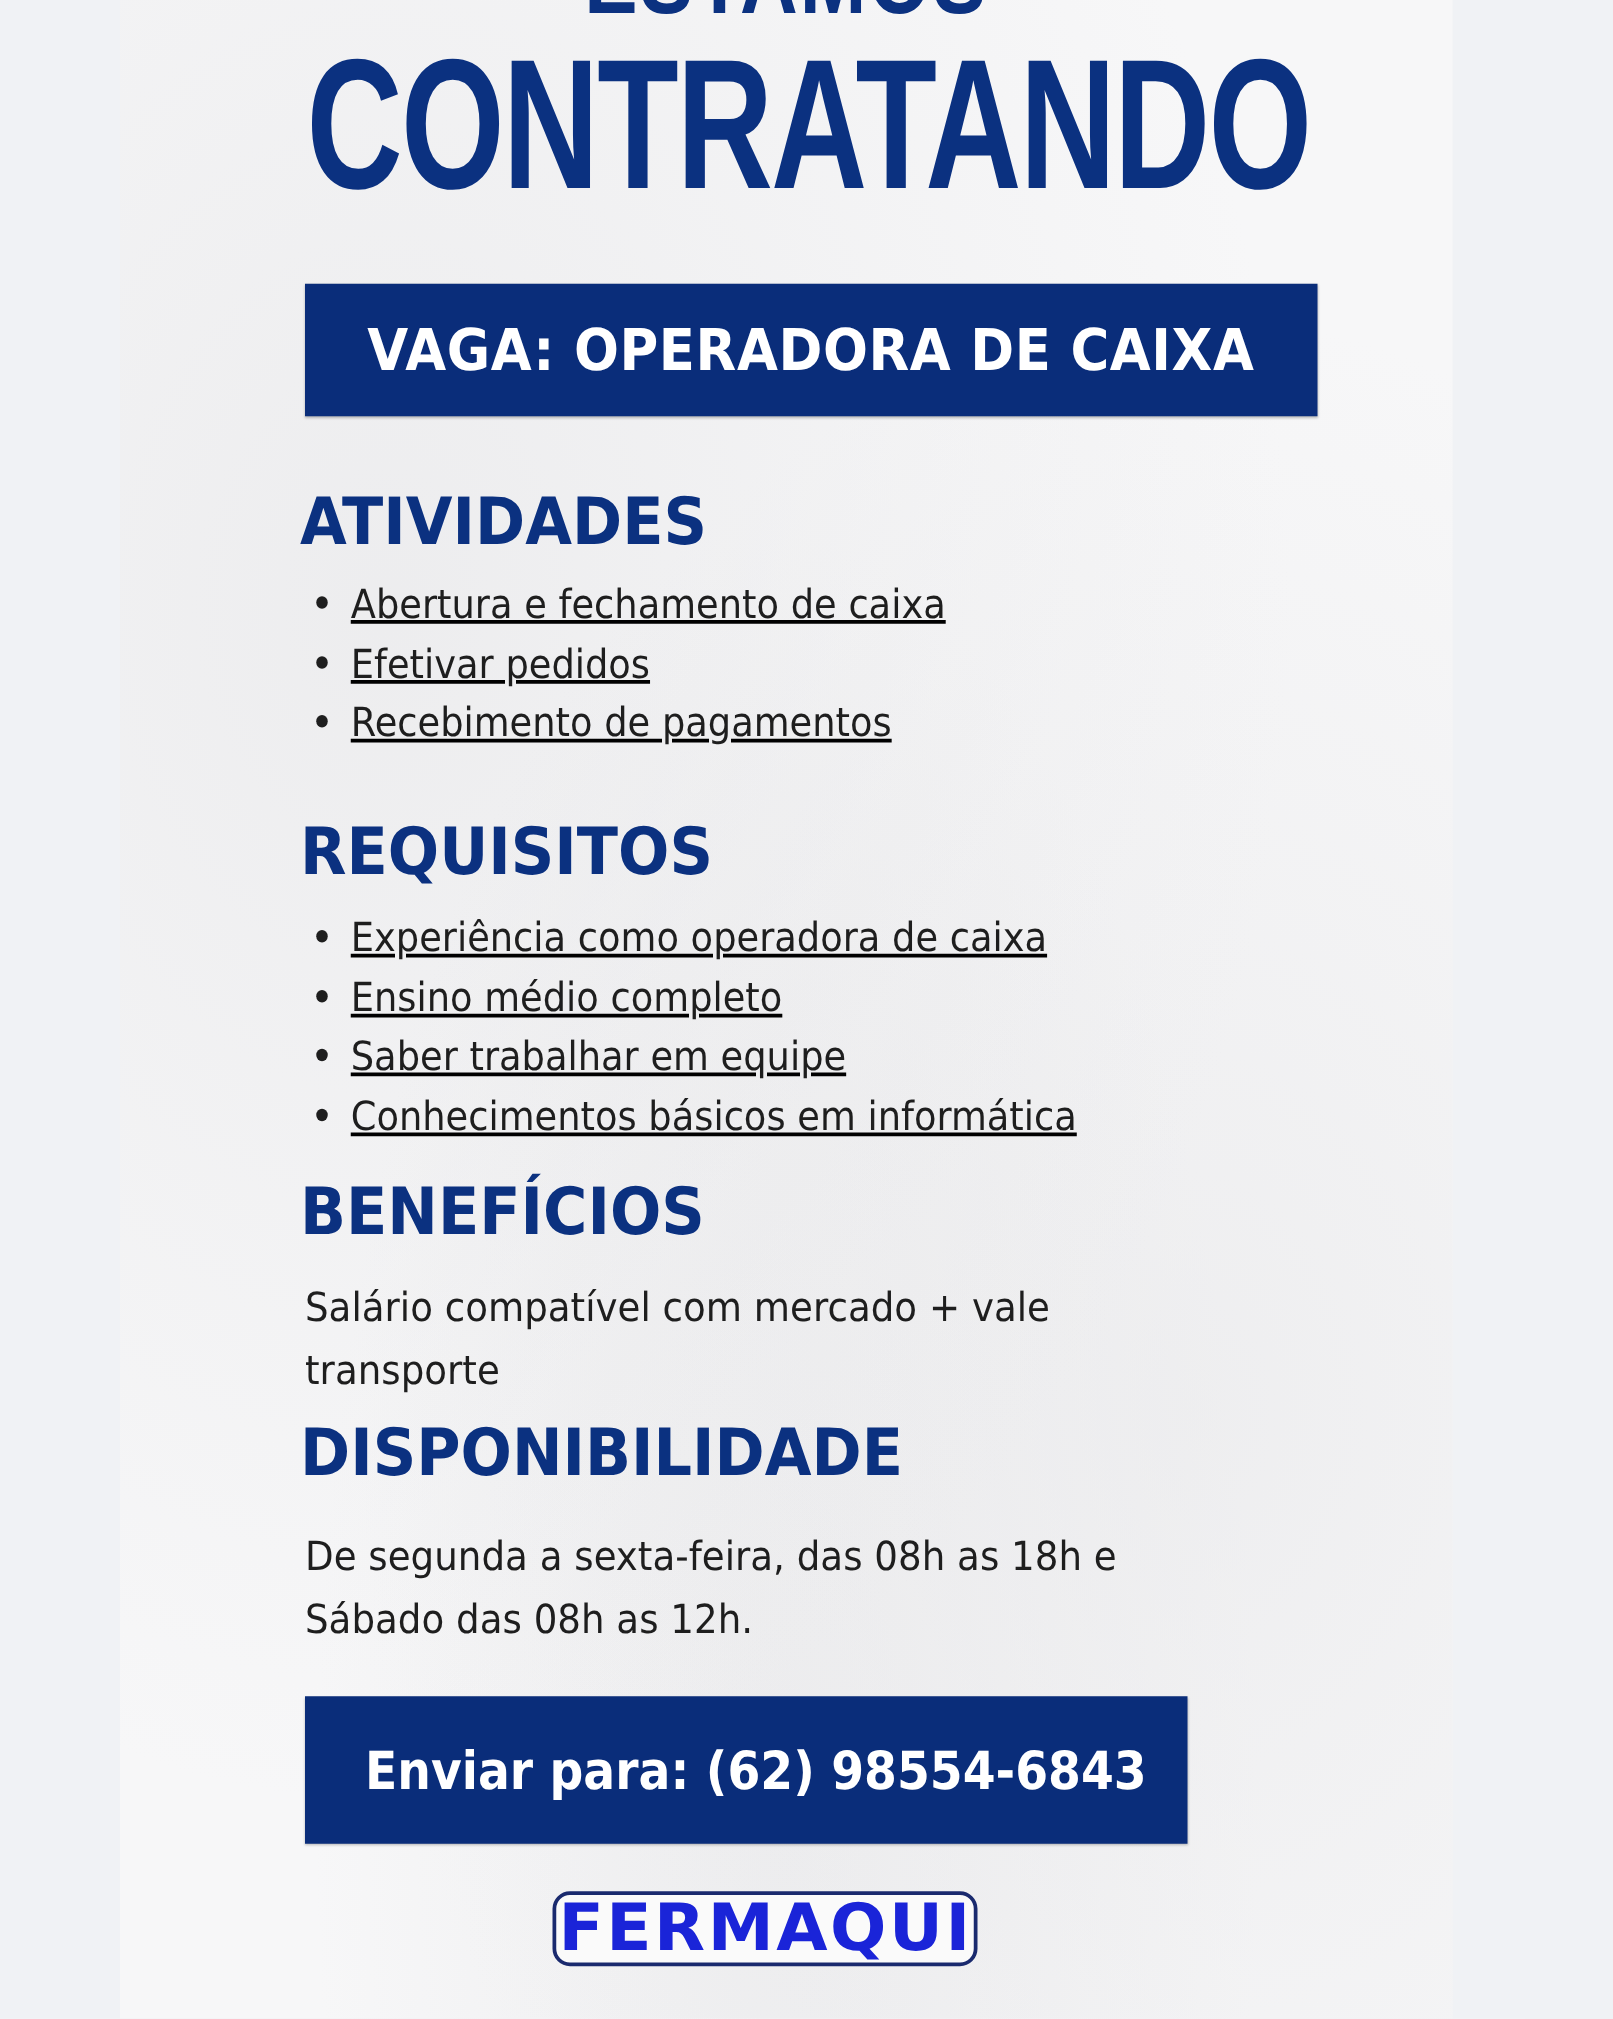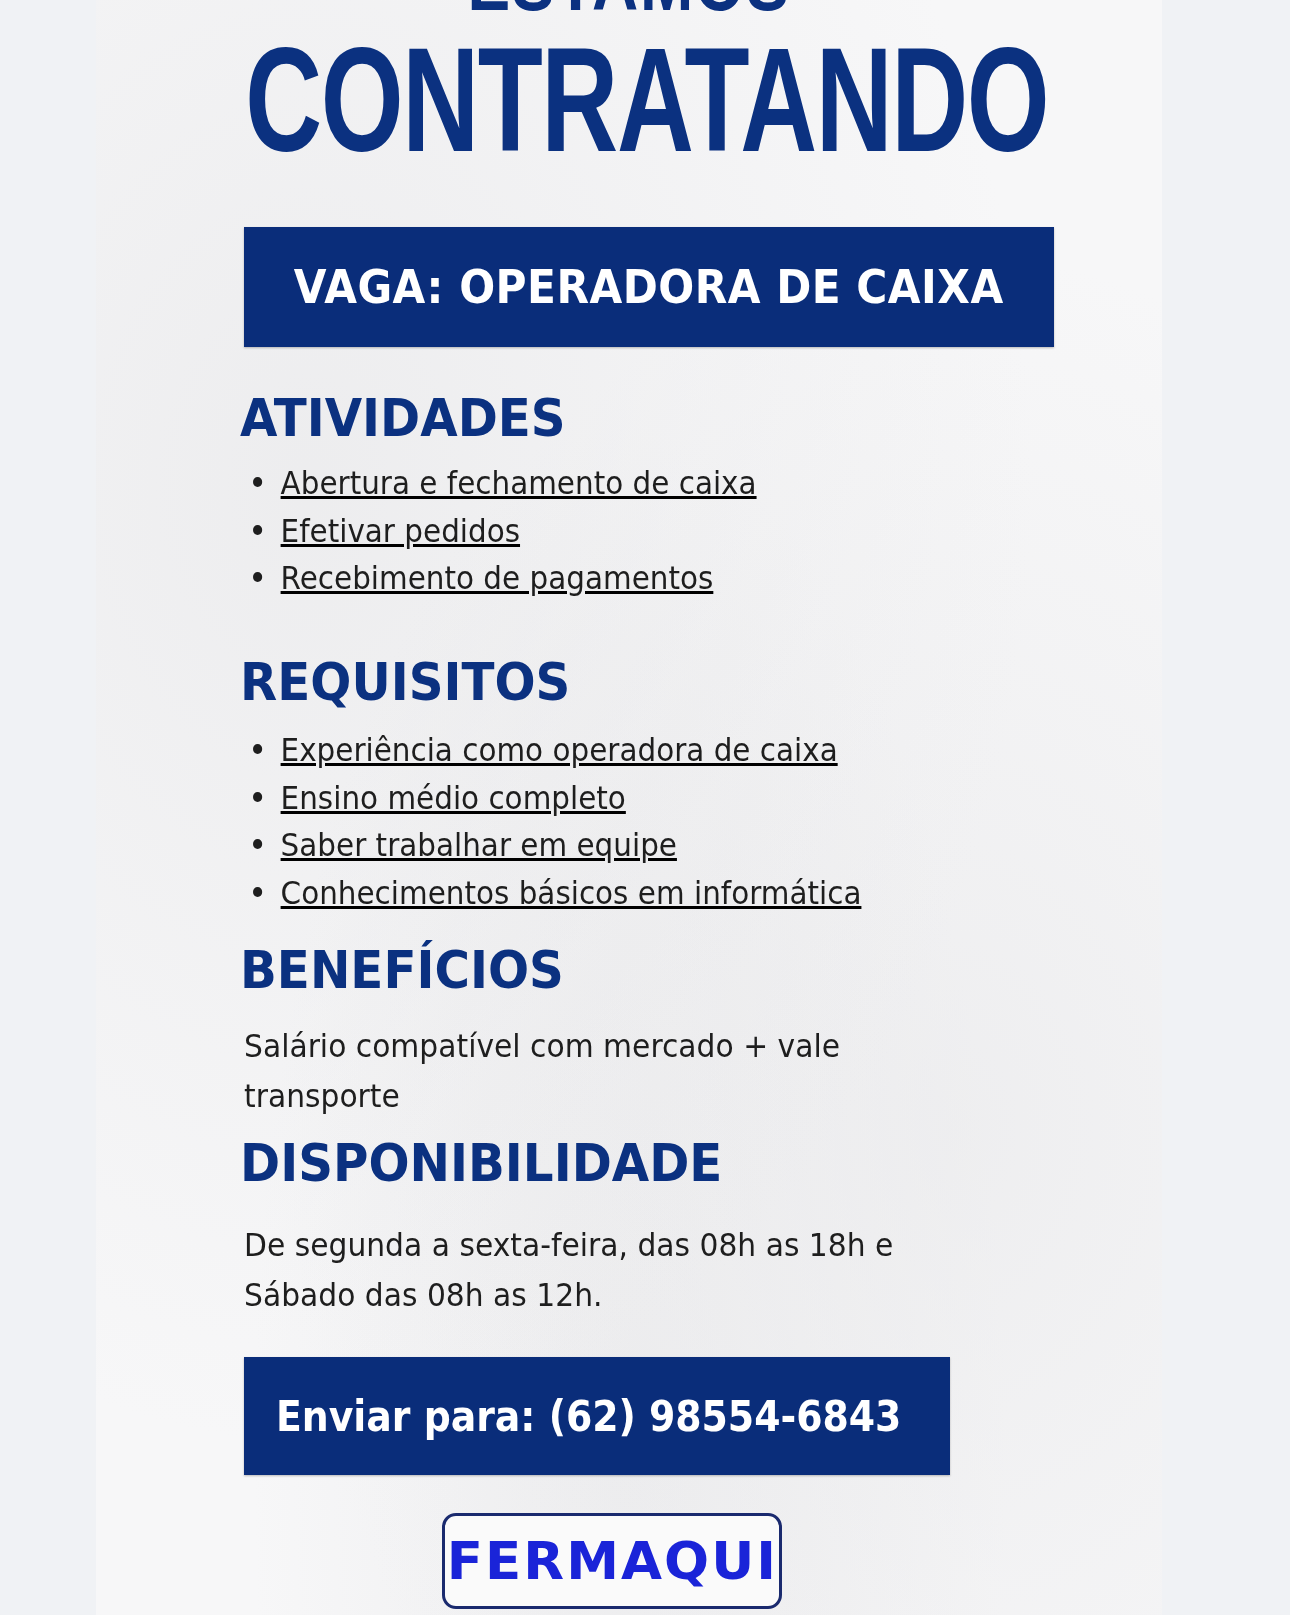--- a/index.html
+++ b/index.html
@@ -24,21 +24,21 @@
     font-size: 78px; color: #0b3180; letter-spacing: 2px;
     transform: scaleX(0.82);
   }
   .title {
     position: absolute; left: 0; width: 100%; top: 30px; text-align: center;
     font-family: "Liberation Sans", sans-serif; font-weight: bold;
     font-size: 148px; line-height: 140px; color: #0b3180; letter-spacing: -2px;
     transform: scaleX(0.72); transform-origin: center;
   }
   .vaga-box {
-    position: absolute; left: 148px; top: 227px; width: 810px; height: 120px;
+    position: absolute; left: 148px; top: 227px; width: 810px; height: 106px;
     background: #0a2d7a; box-shadow: 0 1px 2px rgba(0,0,0,0.25);
     display: flex; align-items: center; justify-content: center;
   }
   .vaga-box span {
     color: #fff; font-weight: bold; font-size: 46px; letter-spacing: 0.5px;
     font-family: "DejaVu Sans", sans-serif;
     transform: scaleX(0.92); display: inline-block; white-space: nowrap;
   }
   .heading {
     position: absolute; left: 144px; color: #0b3180; font-weight: bold;
@@ -52,28 +52,28 @@
   }
   .list li .bullet { display: inline-block; width: 10px; height: 10px; border-radius: 50%; background: #1e1e1e; margin-right: 20px; vertical-align: middle; position: relative; top: -3px; }
   .para {
     position: absolute; left: 148px; font-size: 32px; line-height: 50px; color: #1e1e1e;
     font-family: "DejaVu Sans", sans-serif; transform: scaleX(0.93); transform-origin: left top;
   }
   .para div { white-space: nowrap; }
   .contact-box {
     position: absolute; left: 148px; top: 1357px; width: 706px; height: 118px;
     background: #0a2d7a; box-shadow: 0 1px 2px rgba(0,0,0,0.25);
-    display: flex; align-items: center; padding-left: 32px; box-sizing: border-box;
+    display: flex; align-items: center; padding-left: 48px; box-sizing: border-box;
   }
   .contact-box span {
     color: #fff; font-weight: bold; font-size: 42px; white-space: nowrap;
     font-family: "DejaVu Sans", sans-serif; transform: scaleX(0.9); transform-origin: left center; display: inline-block;
   }
   .logo {
-    position: absolute; left: 346px; top: 1513px; width: 340px; height: 96px;
+    position: absolute; left: 346px; top: 1513px; width: 340px; height: 60px;
     border: 3px solid #1a2a6e; border-radius: 14px; background: #fafafa;
     box-sizing: border-box; display: flex; align-items: center; justify-content: center;
   }
   .logo span {
     color: #1a24d8; font-family: "DejaVu Sans", sans-serif; font-weight: bold;
     font-size: 52px; letter-spacing: 2px; transform: scaleX(1.02); display: inline-block;
   }
 </style>
 </head>
 <body>

